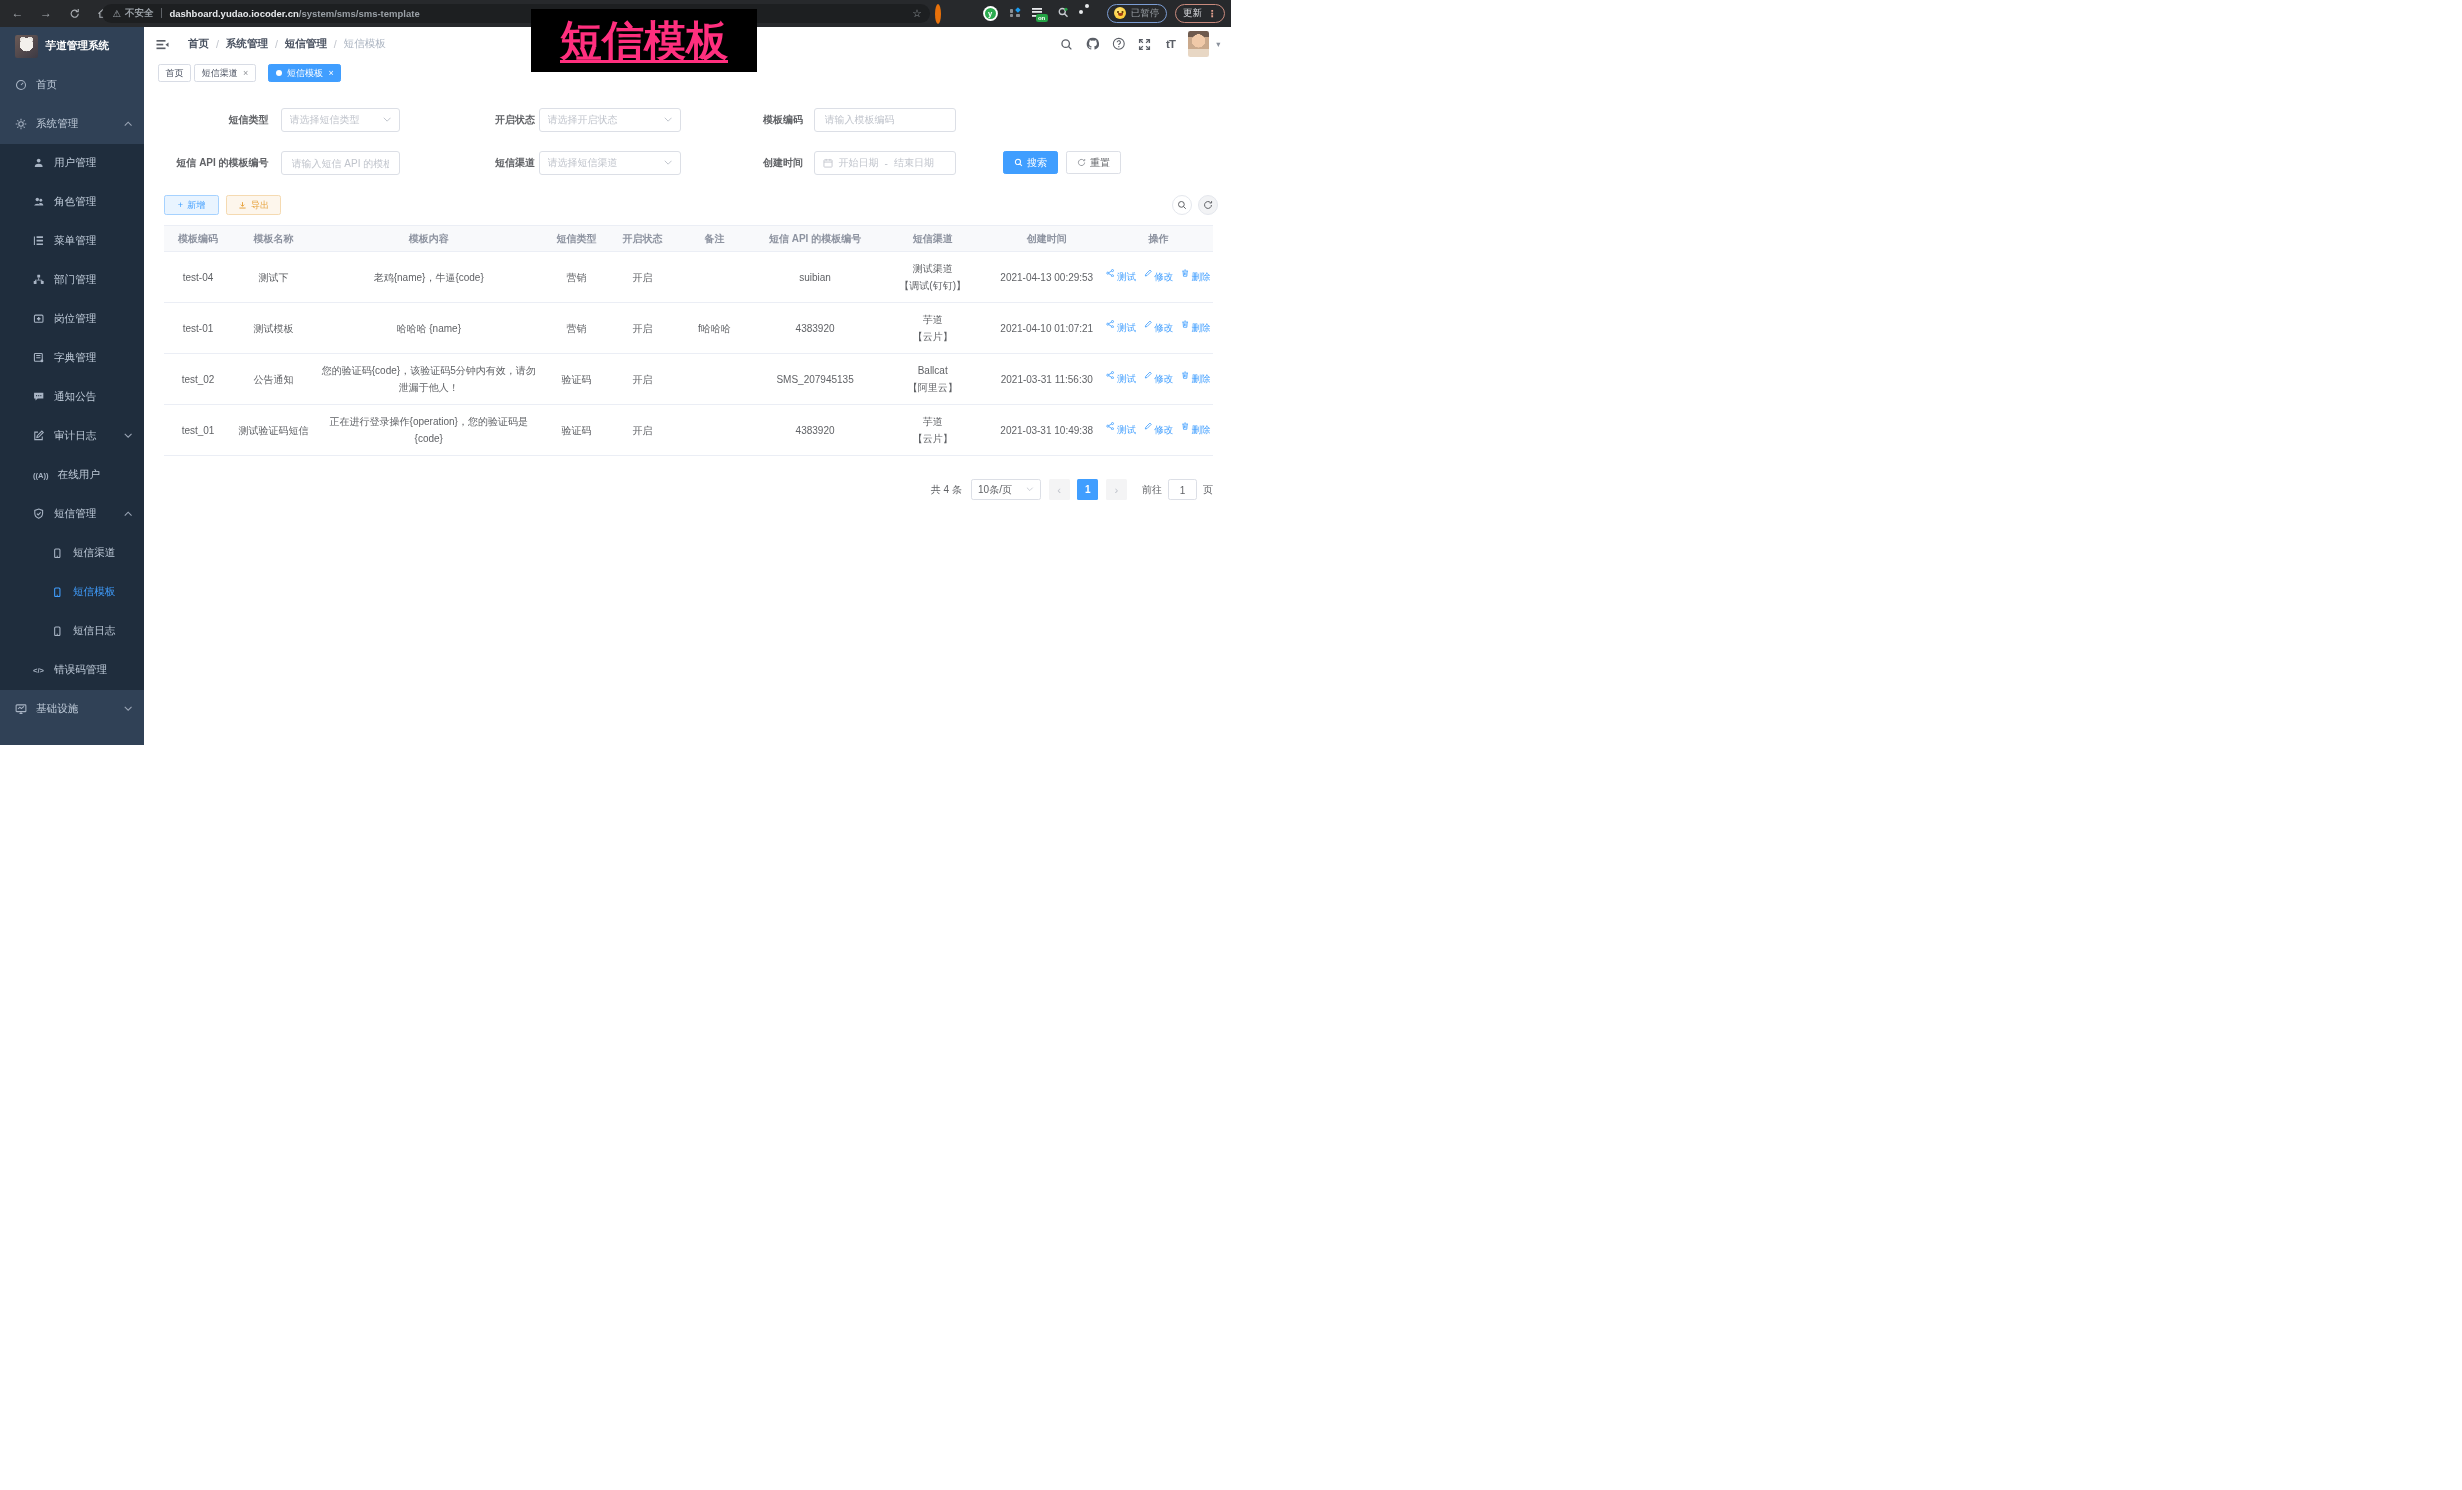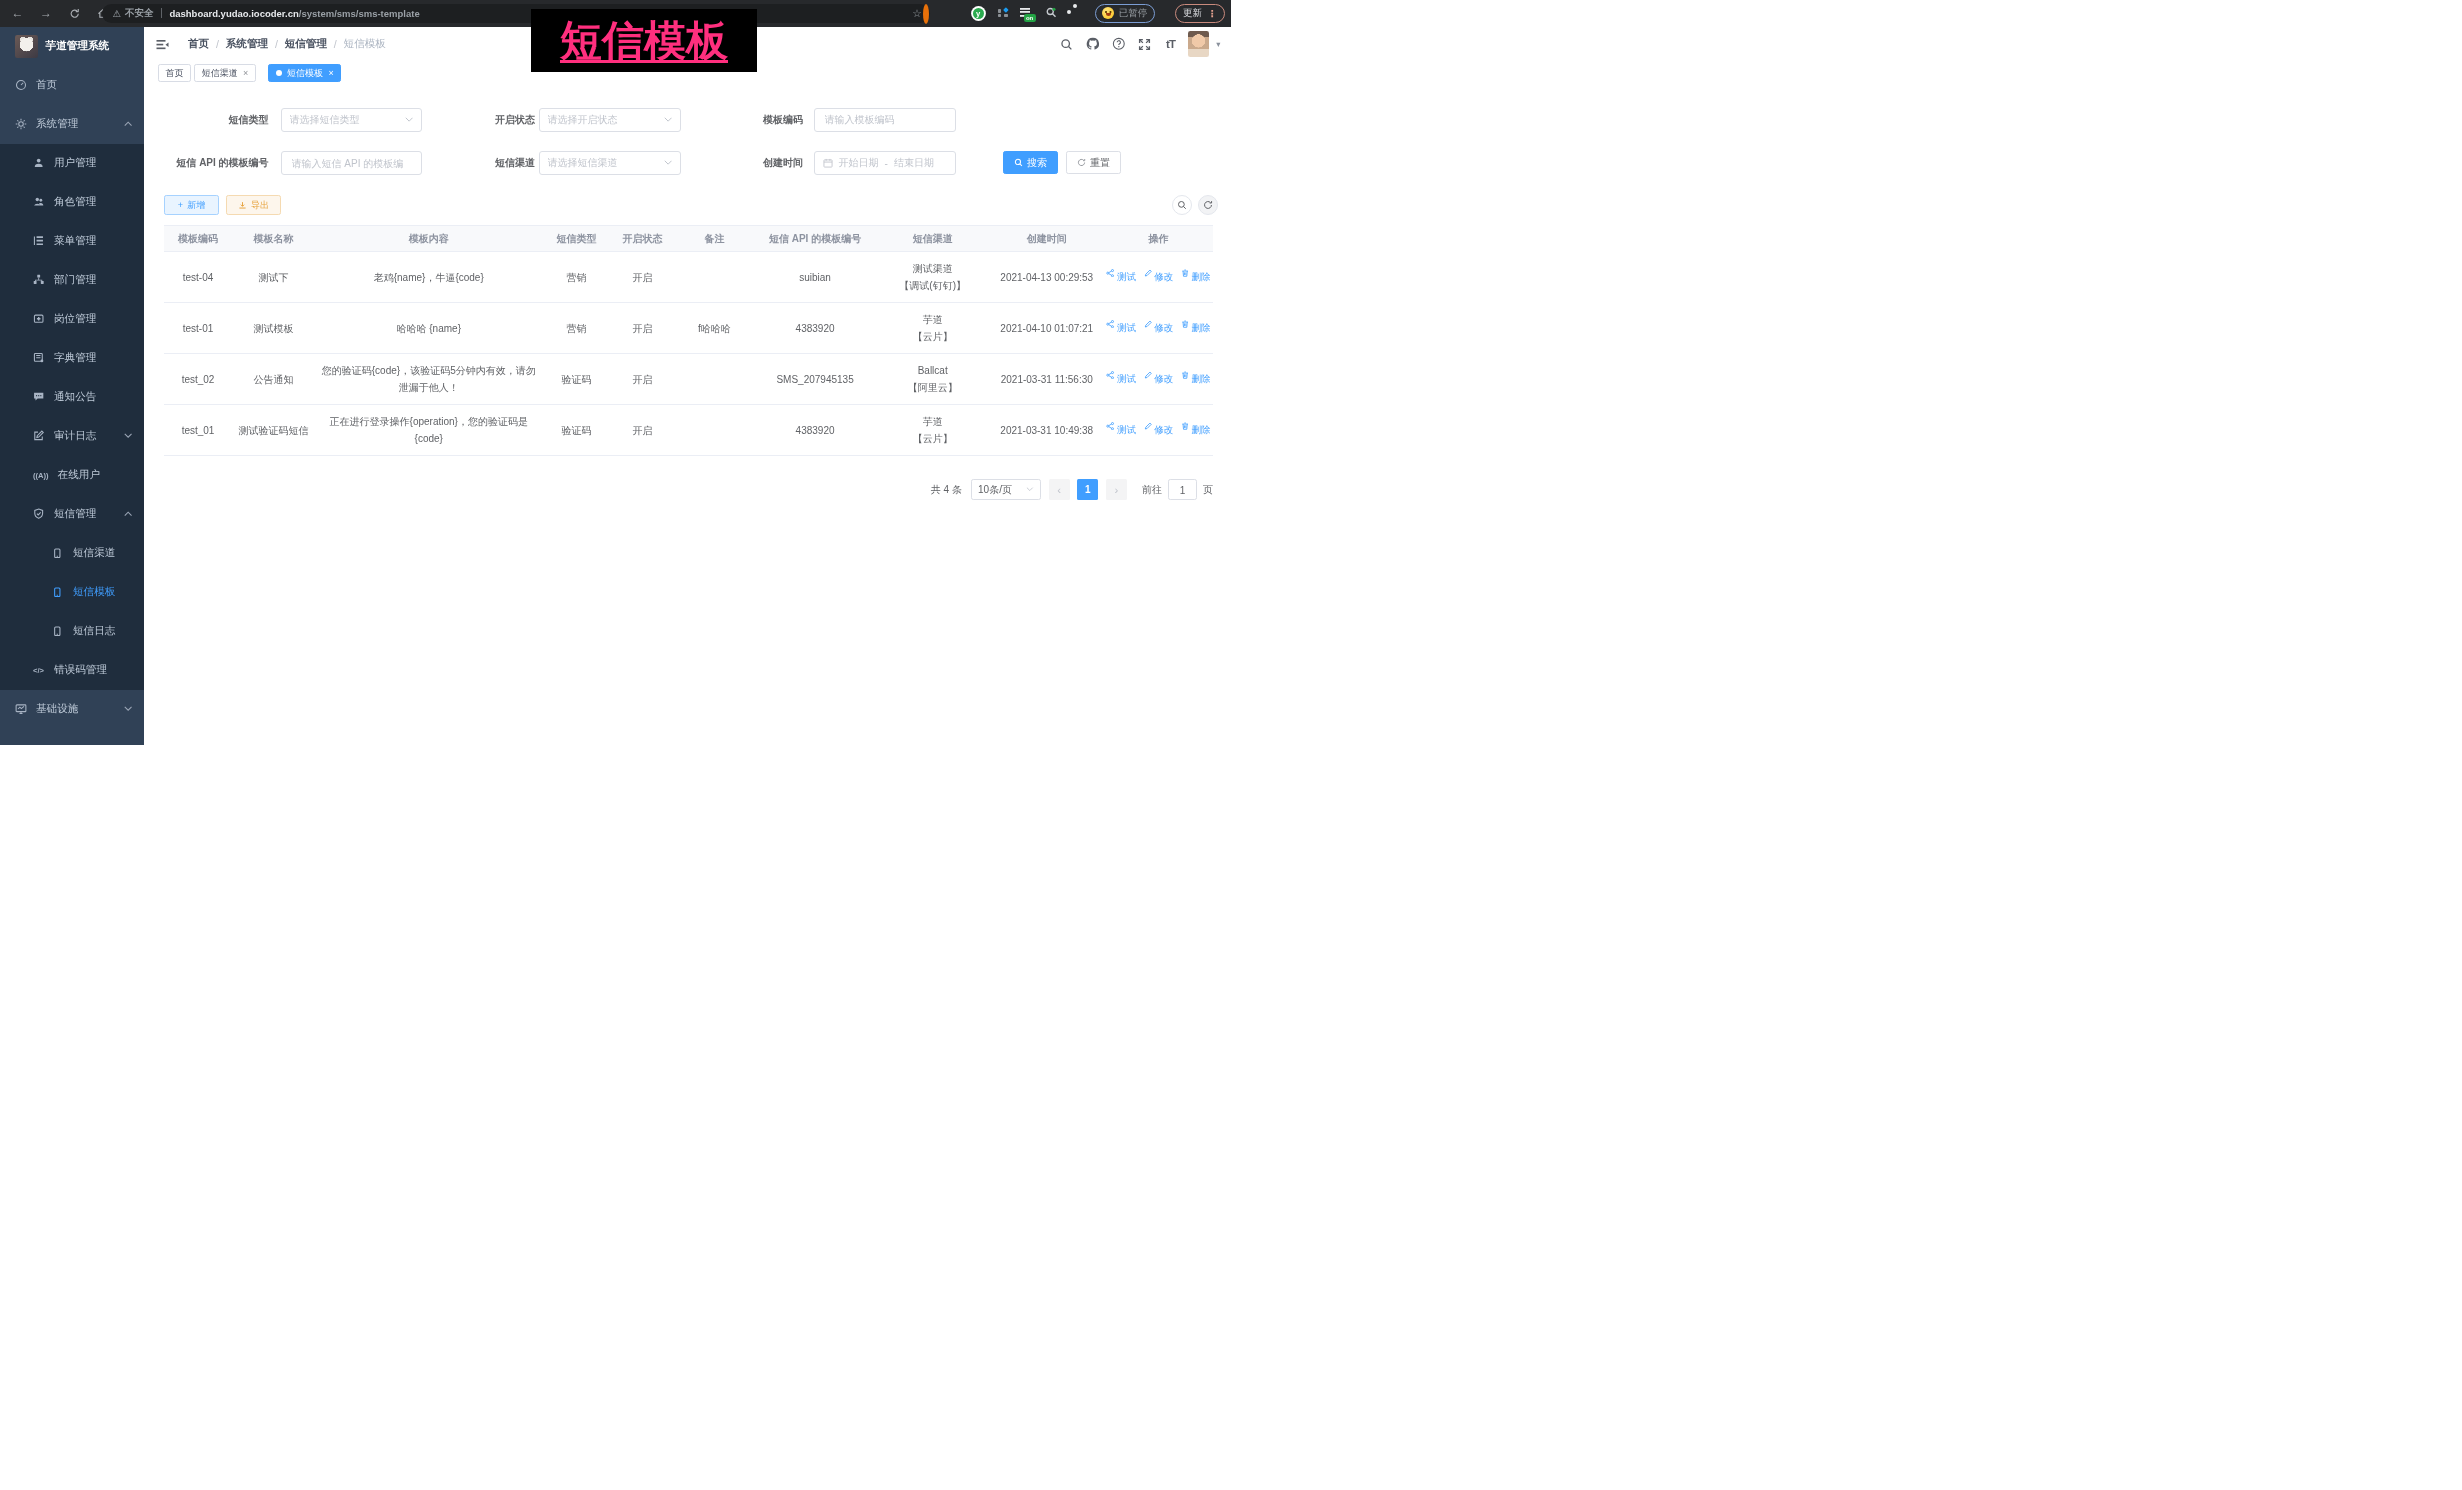--- a/index.html
+++ b/index.html
@@ -25,21 +25,21 @@
   .ycirc{width:11.4px;height:11.4px;border-radius:50%;background:#2bab4f;box-shadow:0 0 0 1.9px #fff;color:#fff;font-size:7.6px;font-weight:bold;
          display:flex;align-items:center;justify-content:center;}
   .grid4{width:10px;height:10px;position:relative;}
   .grid4 i{position:absolute;width:3.8px;height:3.8px;background:#8b9095;border-radius:0.8px;}
   .grid4 i.d{background:#1a9bf0;transform:rotate(45deg);}
   .onbadge{position:absolute;right:-3px;bottom:-2.3px;background:#23a344;color:#fff;font-size:6px;font-weight:bold;
            border-radius:2.3px;padding:0.8px 2.3px;line-height:1;}
   .puzzle{width:10px;height:10px;background:#e8eaed;border-radius:1.5px;position:relative;margin-top:1.5px;}
   .puzzle:before{content:"";position:absolute;top:-3px;left:3px;width:4.5px;height:4.5px;background:#e8eaed;border-radius:50%;}
   .puzzle:after{content:"";position:absolute;left:-3px;top:3px;width:4.5px;height:4.5px;background:#e8eaed;border-radius:50%;}
-  .bpill{height:17.4px;border-radius:10px;display:flex;align-items:center;padding:0 6.8px;margin-right:20px;cursor:pointer;}
+  .bpill{height:17.4px;border-radius:10px;display:flex;align-items:center;padding:0 6.8px;margin-right:8px;cursor:pointer;}
   .pause-pill{border:1.1px solid #7b9dd4;gap:4.5px;}
   .emoji{width:12px;height:12px;border-radius:50%;background:radial-gradient(circle at 35% 30%,#ffe478,#fcc21b);position:relative;}
   .emoji:before{content:"";position:absolute;left:3px;top:3.8px;width:1.5px;height:1.5px;border-radius:50%;background:#5c3b00;box-shadow:4.5px 0 0 #5c3b00;}
   .emoji:after{content:"";position:absolute;left:3.4px;top:6px;width:5.3px;height:3px;border-radius:0 0 5.3px 5.3px;background:#a33d11;}
   .pause-label{color:#9aa0a6;font-size:9.5px;}
   .update-pill{border:1.1px solid #c98a7d;gap:5.3px;margin-right:6px;}
   .update-label{color:#dadce0;font-size:9.5px;}
   .vdots{color:#e3a08f;font-size:10px;font-weight:bold;letter-spacing:0;}
 
   
@@ -95,21 +95,21 @@
   
   .content{position:absolute;left:144px;top:87px;width:1087px;height:658px;background:#fff;}
   .flabel{position:absolute;height:24px;line-height:24px;font-size:10px;font-weight:bold;color:#606266;text-align:right;}
   .ffield{position:absolute;height:24px;border:0.8px solid #dcdfe6;border-radius:3px;box-sizing:border-box;background:#fff;
           display:flex;align-items:center;padding:0 7.6px;font-size:10px;color:#c0c4cc;cursor:pointer;}
   .ffield .ph{flex:1;overflow:hidden;white-space:nowrap;}
   .ffield input{border:none;outline:none;width:100%;font-size:10px;color:#606266;font-family:inherit;}
   .ffield input::placeholder{color:#c0c4cc;}
   .fchev{color:#c0c4cc;}
   .row1{top:20.5px;} .row2{top:64px;}
-  .lab1{left:7.6px;width:117px;} .fld1{left:137px;width:141px;}
+  .lab1{left:7.6px;width:117px;} .fld1{left:137px;width:119px;}
   .lab2{left:318px;width:73px;} .fld2{left:395px;width:142px;}
   .lab3{left:576px;width:83px;} .fld3{left:670px;width:142px;}
   .daterange{gap:6px;}
   .drtext{color:#c0c4cc;font-size:10px;}
   .drsep{color:#c0c4cc;}
   .btn{display:flex;align-items:center;justify-content:center;gap:4px;border-radius:2.3px;cursor:pointer;box-sizing:border-box;font-size:10px;}
   .btn-search{position:absolute;left:859px;top:64px;width:55px;height:23px;background:#409EFF;color:#fff;border:0.8px solid #409EFF;}
   .btn-reset{position:absolute;left:922px;top:64px;width:55px;height:23px;background:#fff;color:#606266;border:0.8px solid #dcdfe6;}
   .btn-add{position:absolute;left:20px;top:108px;width:55px;height:20px;background:#e9f4ff;color:#409EFF;border:0.8px solid #a6d2ff;font-size:9px;}
   .btn-export{position:absolute;left:82px;top:108px;width:55px;height:20px;background:#fdf6ec;color:#e6a23c;border:0.8px solid #f5dab1;font-size:9px;}

